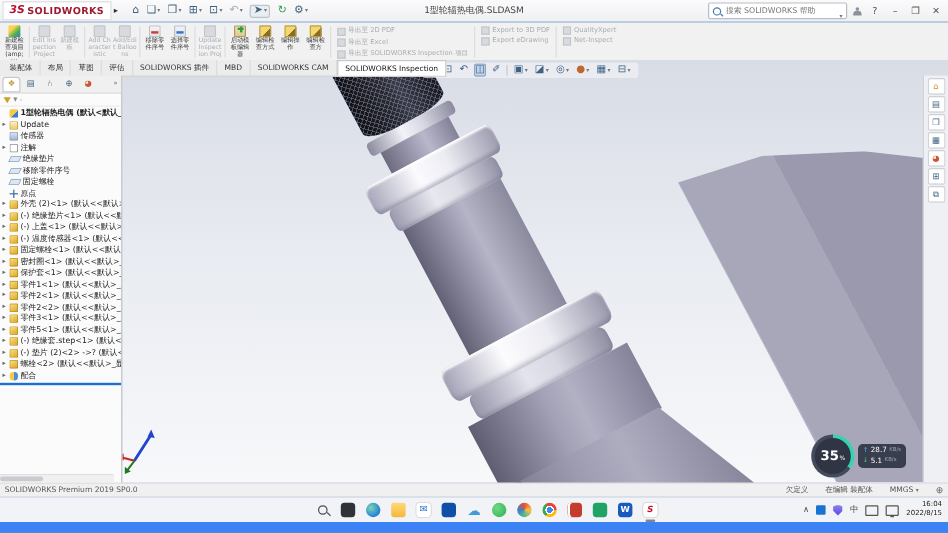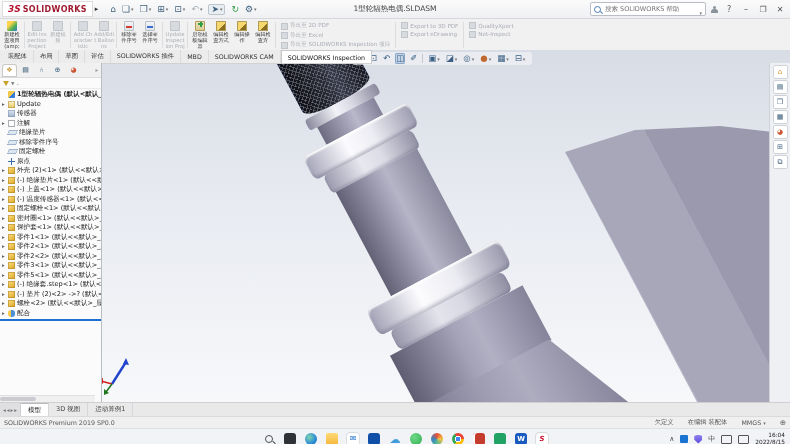--- a/index.html
+++ b/index.html
@@ -330,20 +330,40 @@
 
       <svg class="triad" width="38" height="42" viewBox="0 0 38 42">
         <line x1="16" y1="28" x2="30" y2="6" stroke="#2244cc" stroke-width="2.4"></line>
         <polygon points="30,2 33,9 27,8" fill="#2244cc"></polygon>
         <line x1="16" y1="28" x2="5" y2="25" stroke="#cc2222" stroke-width="1.6"></line>
         <polygon points="2,24 7,22 7,28" fill="#cc2222"></polygon>
         <line x1="16" y1="28" x2="10" y2="36" stroke="#227722" stroke-width="1.6"></line>
         <polygon points="8,39 8,33 13,37" fill="#227722"></polygon>
       </svg>
 
+      <div class="perf">
+        <div class="perf-circle">
+          <div class="perf-inner">
+            <span class="perf-num">35</span>
+            <span class="perf-pct">%</span>
+          </div>
+        </div>
+        <div class="perf-pill">
+          <div class="perf-row">
+            <span class="up-a">↑</span>
+            <span>28.7</span>
+            <span class="perf-unit">KB/s</span>
+          </div>
+          <div class="perf-row">
+            <span class="down-a">↓</span>
+            <span>5.1</span>
+            <span class="perf-unit">KB/s</span>
+          </div>
+        </div>
+      </div>
     </div>
 
     <div class="tabstrip">
       <span class="rtab">装配体</span>
       <span class="rtab">布局</span>
       <span class="rtab">草图</span>
       <span class="rtab">评估</span>
       <span class="rtab">SOLIDWORKS 插件</span>
       <span class="rtab">MBD</span>
       <span class="rtab">SOLIDWORKS CAM</span>
@@ -496,31 +516,20 @@
       <span class="tp-ic home">⌂</span>
       <span class="tp-ic">▤</span>
       <span class="tp-ic">❒</span>
       <span class="tp-ic">▦</span>
       <span class="tp-ic ball">◕</span>
       <span class="tp-ic">⊞</span>
       <span class="tp-ic">⧉</span>
     </div>
   </div>
 
-  <div class="doctabs">
-    <div class="nav-arrows">
-      <span>◂</span>
-      <span>◂</span>
-      <span>▸</span>
-      <span>▸</span>
-    </div>
-    <span class="dtab active">模型</span>
-    <span class="dtab">3D 视图</span>
-    <span class="dtab">运动算例1</span>
-  </div>
 
   <div class="statusbar">
     <span>SOLIDWORKS Premium 2019 SP0.0</span>
     <div class="sb-right">
       <span>欠定义</span>
       <span>在编辑 装配体</span>
       <span><span>MMGS</span> <span class="sb-caret">▾</span></span>
       <span class="sb-globe">⊕</span>
     </div>
   </div>

